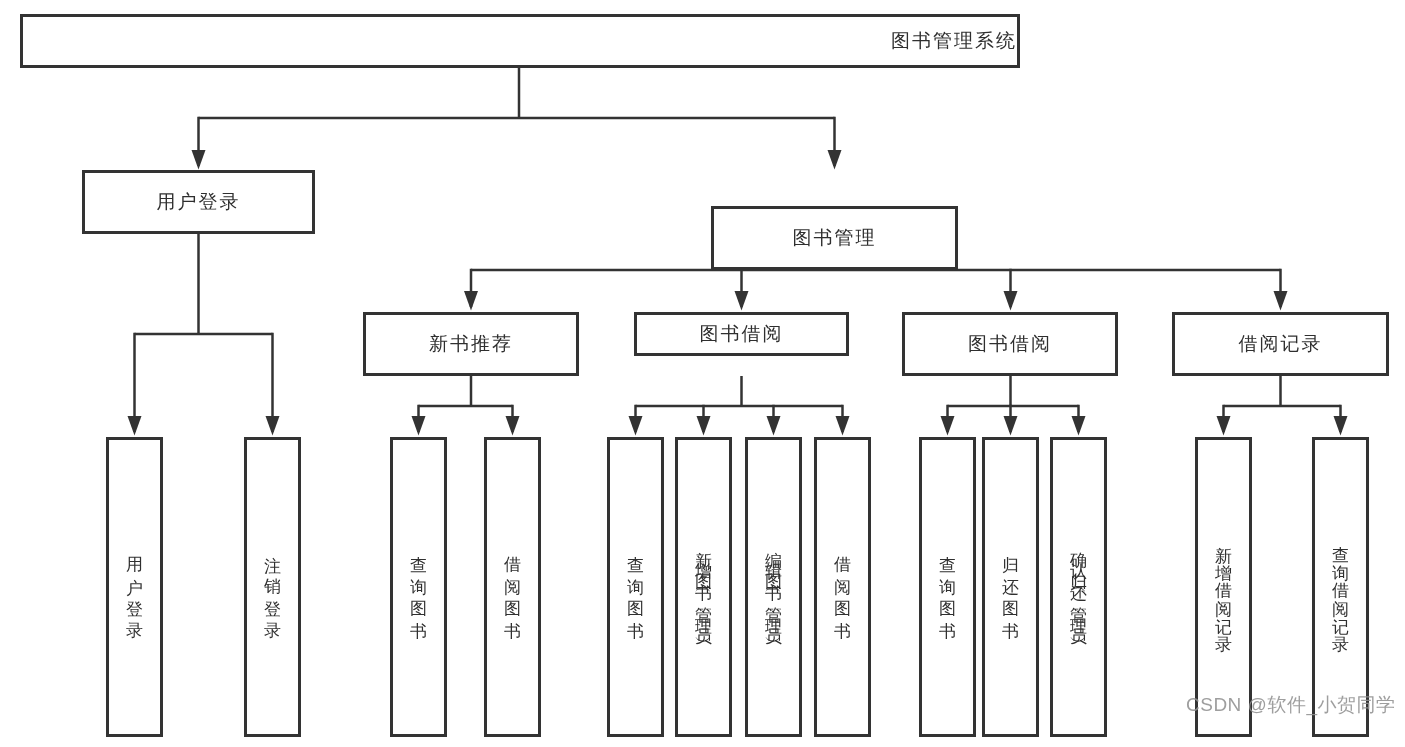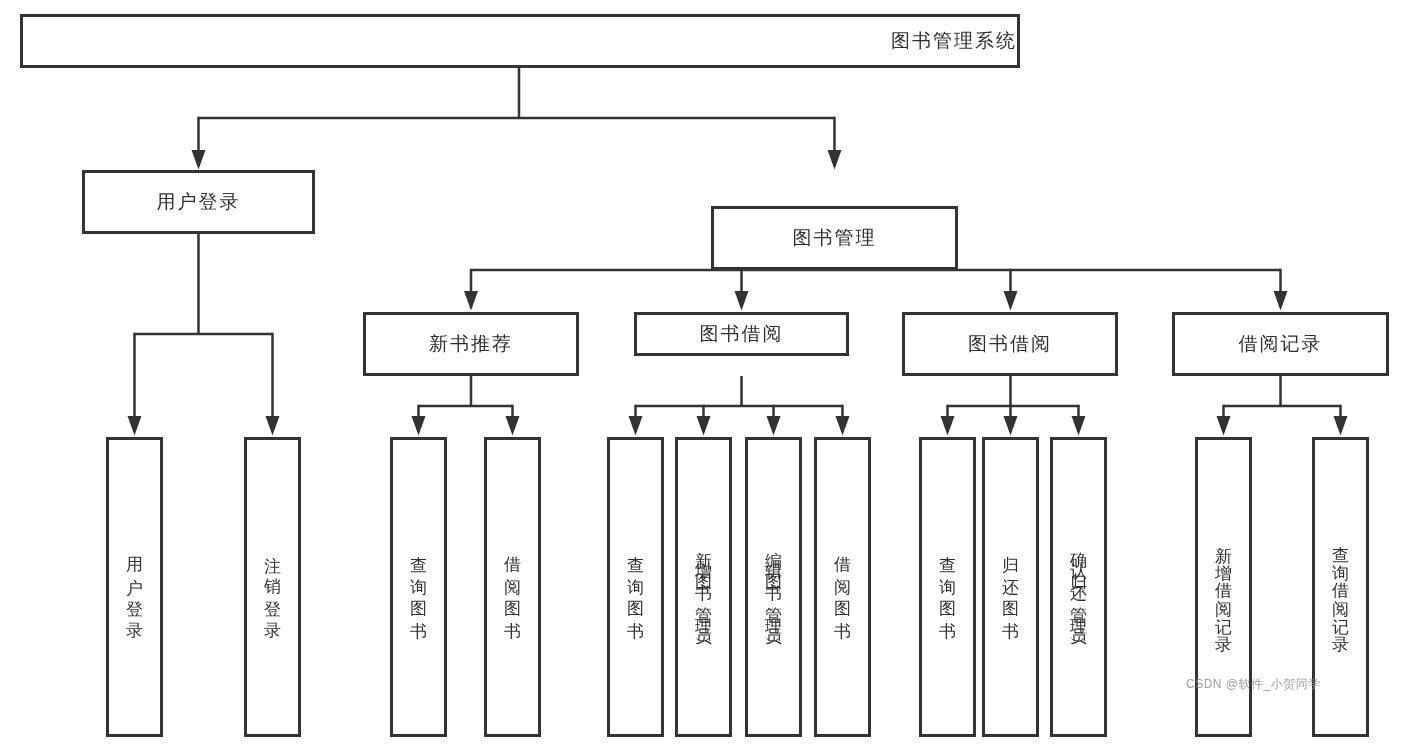--- a/index.html
+++ b/index.html
@@ -43,23 +43,23 @@
     font-size: 17px;
     line-height: 1;
     white-space: nowrap;
   }
   .ls-4 .lbl { letter-spacing: 22px; }
   .ls-6 .lbl { letter-spacing: 18px; }
   .ls-9 .lbl { letter-spacing: 11px; }
   .watermark {
     position: absolute;
     left: 1186px;
-    top: 676px;
+    top: 692px;
     z-index: 5;
-    font-size: 12px;
+    font-size: 19px;
     color: rgba(145, 145, 145, 0.88);
     white-space: nowrap;
     letter-spacing: 0.5px;
   }
 </style>
 </head>
 <body>
 
 <div class="canvas">
 

